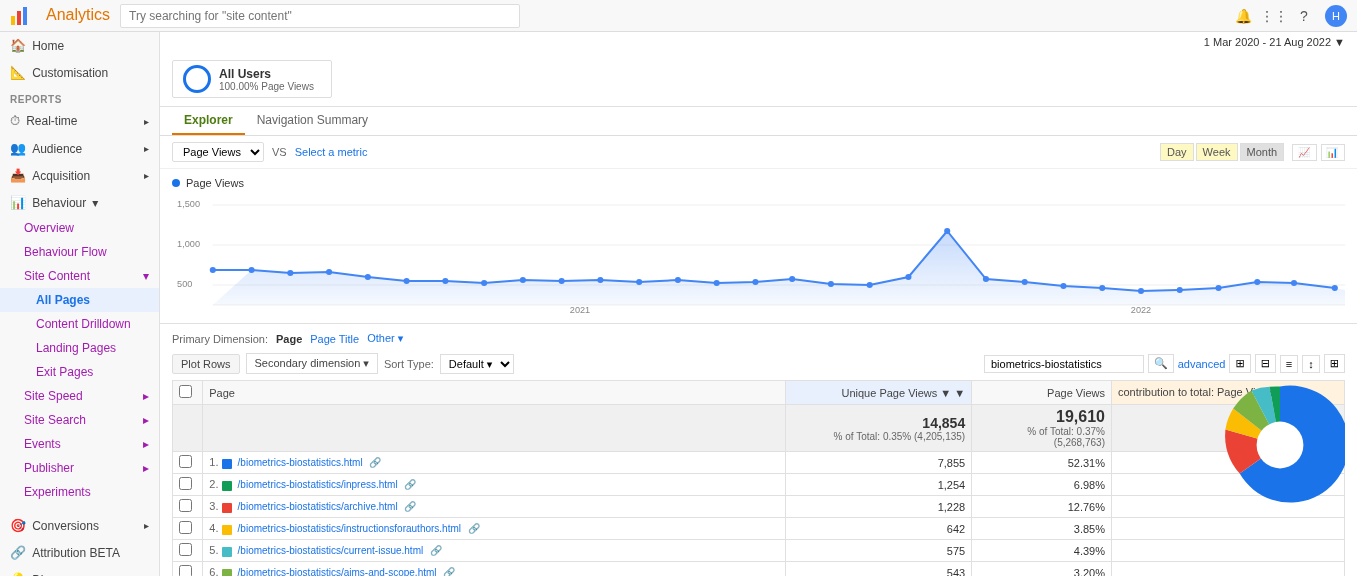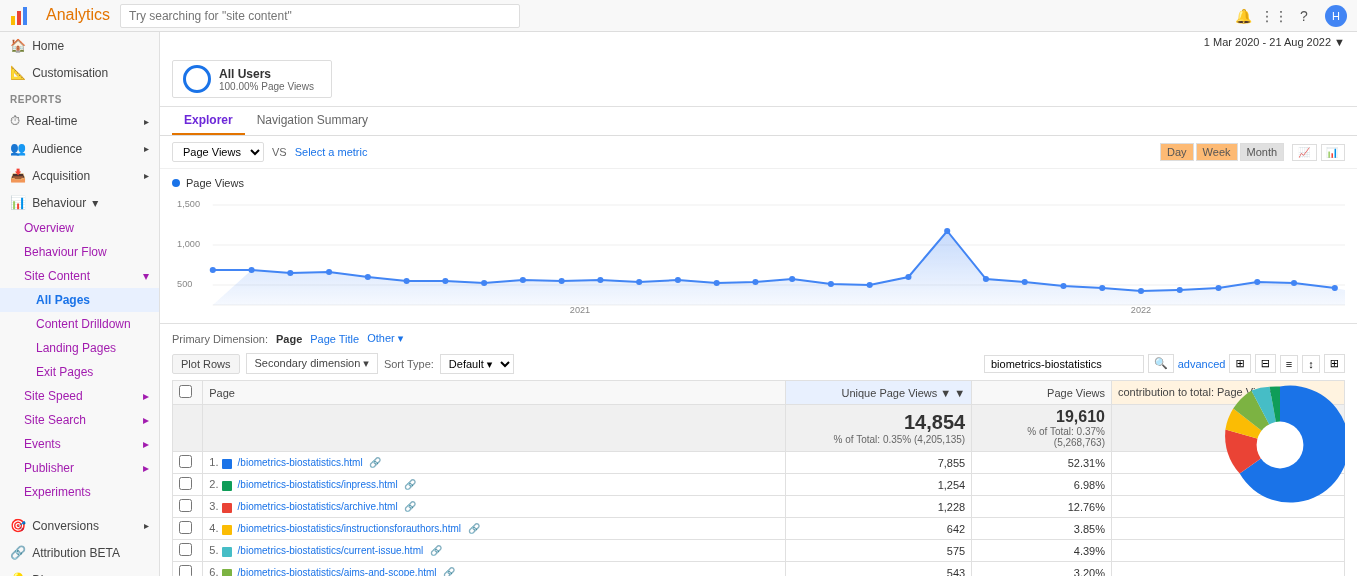--- a/index.html
+++ b/index.html
@@ -43,31 +43,31 @@
     .segment-pill { display: flex; align-items: center; gap: 8px; border: 1px solid #ddd; border-radius: 2px; padding: 4px 10px; background: #fff; min-width: 160px; }
     .segment-circle { width: 28px; height: 28px; border-radius: 50%; border: 3px solid #1a73e8; display: flex; align-items: center; justify-content: center; }
     .segment-info { font-size: 11px; }
     .segment-name { font-weight: bold; font-size: 12px; }
     .segment-sub { color: #666; font-size: 10px; }
     .add-segment { border: 1px dashed #ccc; border-radius: 2px; padding: 4px 16px; color: #999; font-size: 12px; cursor: pointer; min-width: 160px; display: flex; align-items: center; justify-content: center; gap: 4px; }
 
     
     .report-tabs { display: flex; border-bottom: 1px solid #ddd; padding: 0 12px; background: #fff; }
     .report-tab { padding: 6px 12px; font-size: 12px; cursor: pointer; border-bottom: 2px solid transparent; color: #666; }
-    .report-tab.active { border-bottom: 2px solid #e37400; color: #6d28d9; font-weight: bold; }
+    .report-tab.active { border-bottom: 2px solid #e37400; color: #4d7c0f; font-weight: bold; }
 
     
     .metric-controls { display: flex; align-items: center; gap: 8px; padding: 6px 12px; border-bottom: 1px solid #f0f0f0; }
     .metric-select { border: 1px solid #ddd; border-radius: 2px; padding: 2px 6px; font-size: 11px; background: #fff; cursor: pointer; }
     .vs-label { font-size: 11px; color: #666; }
     .select-metric-link { color: #1a73e8; font-size: 11px; cursor: pointer; text-decoration: none; }
     .chart-type-btns { margin-left: auto; display: flex; gap: 4px; align-items: center; }
     .chart-type-btn { border: 1px solid #ddd; padding: 2px 5px; font-size: 10px; cursor: pointer; background: #fff; color: #555; }
     .time-btns { display: flex; gap: 2px; margin-right: 4px; }
-    .time-btn { border: 1px solid #ddd; padding: 2px 6px; font-size: 11px; cursor: pointer; background: #fdba74; color: #555; }
+    .time-btn { border: 1px solid #ddd; padding: 2px 6px; font-size: 11px; cursor: pointer; background: #fef9c3; color: #555; }
     .time-btn.active { background: #e0e0e0; }
 
     
     .chart-area { padding: 8px 12px; border-bottom: 1px solid #e0e0e0; }
     .chart-legend { display: flex; align-items: center; gap: 6px; font-size: 11px; margin-bottom: 6px; }
     .legend-dot { width: 8px; height: 8px; border-radius: 50%; background: #1a73e8; }
     .chart-container { position: relative; height: 120px; }
     
     
     .chart-svg { width: 100%; height: 100%; }
@@ -338,21 +338,21 @@
               </th>
               <th class="right" style="width:120px;">Page Views</th>
               <th class="contribution-header" style="width:200px;">
                 <span>contribution to total: Page Views ▾</span>
               </th>
             </tr>
             <tr class="total-row">
               <td></td>
               <td></td>
               <td class="right">
-                <div style="font-size:20px;font-weight:bold;">14,854</div>
+                <div style="font-size:14px;font-weight:bold;">14,854</div>
                 <div style="font-size:10px;color:#666;font-weight:normal;">% of Total: 0.35% (4,205,135)</div>
               </td>
               <td class="right">
                 <div style="font-size:16px;font-weight:bold;">19,610</div>
                 <div style="font-size:10px;color:#666;font-weight:normal;">% of Total: 0.37% (5,268,763)</div>
               </td>
               <td></td>
             </tr>
           </thead>
           <tbody id="table-body">

